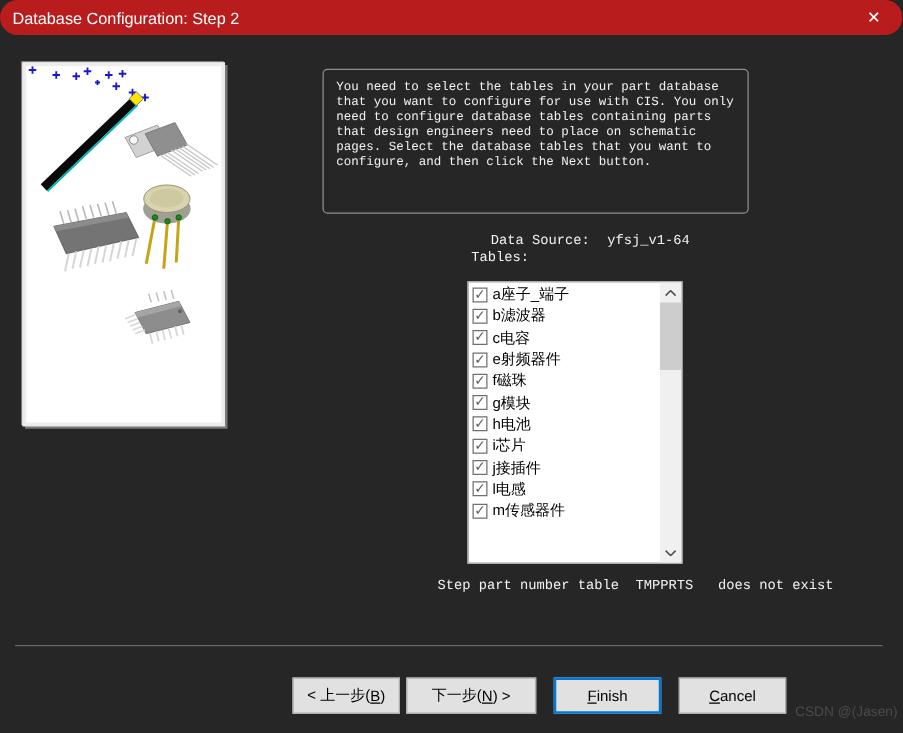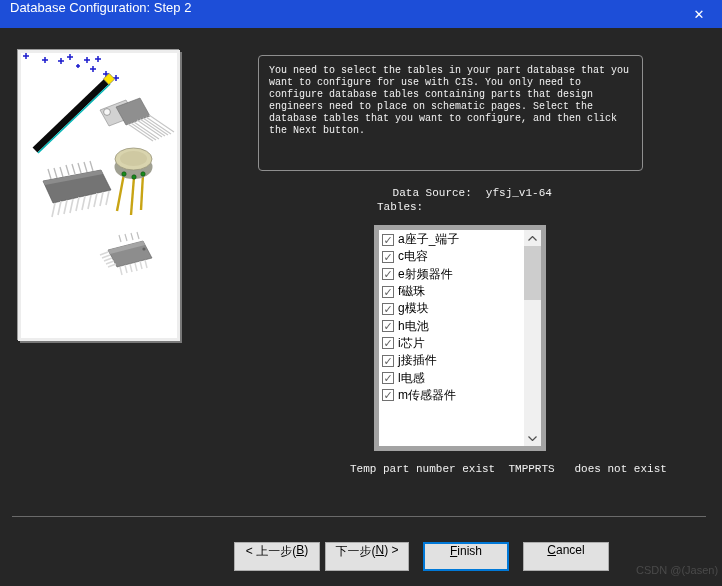--- a/index.html
+++ b/index.html
@@ -1,64 +1,64 @@
 <!DOCTYPE html>
 <html><head>
 <meta charset="utf-8">
 <style>
   html,body{margin:0;padding:0;background:#262626;}
   .window{position:relative;width:722px;height:586px;background:#262626;overflow:hidden;
           font-family:"Liberation Sans","DejaVu Sans",sans-serif;}
   
-  .titlebar{position:absolute;top:0;left:0;right:0;height:28px;background:#1d4ed8;
-            display:flex;align-items:flex-start;}
+  .titlebar{position:absolute;top:0;left:0;right:0;height:28px;background:#b91c1c;
+            display:flex;align-items:center;border-radius:14px;}
   .titlebar .title{color:#ffffff;font-size:13px;margin-left:10px;}
   .close-btn{position:absolute;right:6px;top:0;width:34px;height:28px;display:flex;
              align-items:center;justify-content:center;color:#ffffff;font-size:13px;cursor:default;}
   
   .content{position:absolute;top:28px;left:0;right:0;bottom:0;}
   
   .preview{position:absolute;left:18px;top:22px;width:156px;height:285px;background:#ffffff;
            border:3px solid #ededed;box-shadow:2px 2px 0 #787878, -1px -1px 0 #9a9a9a;}
   .preview svg{display:block;width:156px;height:285px;}
   
-  .instr-box{position:absolute;left:258px;top:27px;width:385px;height:116px;box-sizing:border-box;
+  .instr-box{position:absolute;left:258px;top:27px;width:341px;height:116px;box-sizing:border-box;
              border:1px solid #8f8f8f;border-radius:4px;padding:9px 10px;
              color:#f2f2f2;font-family:"Liberation Mono","DejaVu Sans Mono",monospace;
              font-size:10px;line-height:12px;}
   .mono-line{position:absolute;color:#f2f2f2;font-family:"Liberation Mono","DejaVu Sans Mono",monospace;
              font-size:11px;white-space:pre;}
   .ds-line{left:353px;top:147px;}
   .ds-line .val{margin-left:14px;}
   .tables-label{left:377px;top:173px;}
   .temp-note{left:350px;top:435px;}
   
   .listbox{position:absolute;left:374px;top:197px;width:172px;height:226px;background:#ffffff;
-           border:5px solid #a3a3a3;box-sizing:border-box;}
+           border:1px solid #a3a3a3;box-sizing:border-box;}
   .list-rows{position:absolute;left:0;top:1px;right:17px;bottom:0;overflow:hidden;}
   .list-row{display:flex;align-items:center;height:17.3px;padding-left:3px;}
   .checkbox{width:12px;height:12px;background:#ffffff;border:1px solid #707070;box-sizing:border-box;
             display:flex;align-items:center;justify-content:center;flex:0 0 12px;}
   .checkbox.checked::after{content:"\2713";color:#5f5f5f;font-size:11px;line-height:10px;}
   .row-label{margin-left:4px;font-size:12px;color:#000000;white-space:nowrap;}
   
   .scrollbar{position:absolute;right:0;top:0;bottom:0;width:17px;background:#f0f0f0;}
   .scroll-arrow{position:absolute;left:0;width:17px;height:16px;display:flex;align-items:center;justify-content:center;}
   .scroll-arrow.up{top:0;} .scroll-arrow.down{bottom:0;}
   .scroll-thumb{position:absolute;left:0;top:16px;width:17px;height:54px;background:#cdcdcd;}
   
   .separator{position:absolute;left:12px;top:488px;width:694px;height:1px;background:#6a6a6a;}
   
   .button-row{position:absolute;left:0;top:514px;width:722px;height:29px;display:flex;}
   .btn{height:29px;background:#e1e1e1;border:1px solid #adadad;box-sizing:border-box;
        font-family:"Liberation Sans","DejaVu Sans",sans-serif;font-size:12px;color:#000;
-       display:flex;justify-content:center;padding:0;cursor:default;white-space:pre;}
+       display:flex;align-items:center;justify-content:center;padding:0;cursor:default;white-space:pre;}
   .btn .u{text-decoration:underline;}
   .btn-back{margin-left:234px;width:86px;}
-  .btn-next{margin-left:5px;width:84px;}
+  .btn-next{margin-left:5px;width:104px;}
   .btn-finish{margin-left:14px;width:86px;border:2px solid #0078d7;}
   .btn-cancel{margin-left:14px;width:86px;}
   .btn-help{margin-left:14px;width:88px;}
   
   .watermark{position:absolute;left:636px;top:536px;font-size:11px;color:#4a4a4a;
              font-family:"Liberation Sans","DejaVu Sans",sans-serif;pointer-events:none;}
 </style>
 </head>
 <body>
 
@@ -188,20 +188,24 @@
     <div class="mono-line tables-label">Tables:</div>
 
     <div class="listbox">
       <div class="list-rows">
 
           <div class="list-row">
             <span class="checkbox checked"></span>
             <span class="row-label">a座子_端子</span>
           </div>
 
+          <div class="list-row">
+            <span class="checkbox checked"></span>
+            <span class="row-label">b滤波器</span>
+          </div>
 
           <div class="list-row">
             <span class="checkbox checked"></span>
             <span class="row-label">c电容</span>
           </div>
 
 
           <div class="list-row">
             <span class="checkbox checked"></span>
             <span class="row-label">e射频器件</span>
@@ -251,21 +255,21 @@
         </div>
         <div class="scroll-thumb"></div>
         <div class="scroll-arrow down">
           <svg width="9" height="5">
               <polyline points="0.5,0.5 4.5,4.5 8.5,0.5" fill="none" stroke="#505050" stroke-width="1.2"></polyline>
             </svg>
         </div>
       </div>
     </div>
 
-    <div class="mono-line temp-note">Temp part number exist  TMPPRTS   does not exist</div>
+    <div class="mono-line temp-note">Step part number table  TMPPRTS   does not exist</div>
 
     <div class="separator"></div>
 
     <div class="button-row">
       <button class="btn btn-back"><span>&lt; 上一步(</span><span class="u">B</span><span>)</span></button>
       <button class="btn btn-next"><span>下一步(</span><span class="u">N</span><span>) &gt;</span></button>
       <button class="btn btn-finish"><span></span><span class="u">F</span><span>inish</span></button>
       <button class="btn btn-cancel"><span></span><span class="u">C</span><span>ancel</span></button>
     </div>
 

